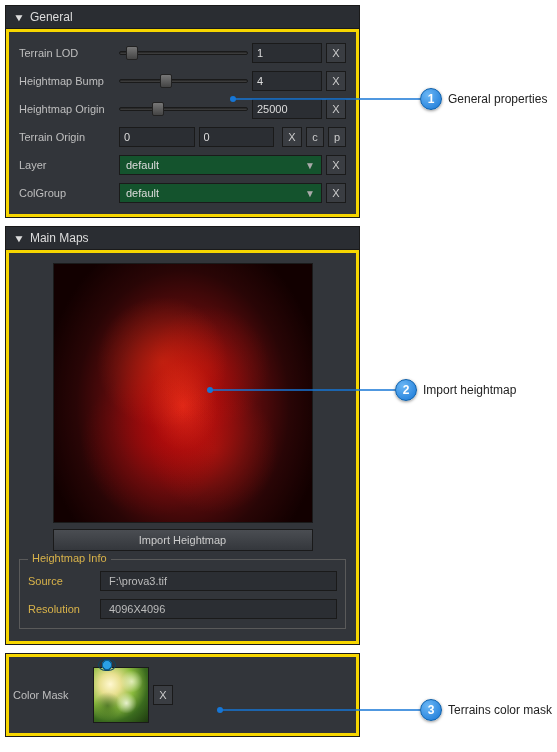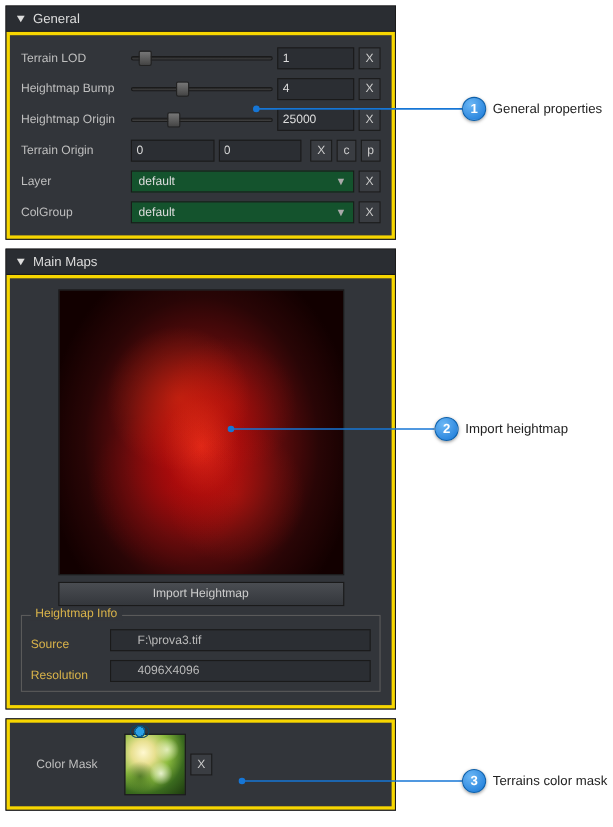--- a/index.html
+++ b/index.html
@@ -36,26 +36,26 @@
   
   
   .preview-wrap { display:flex; justify-content:center; padding: 6px 6px 0 6px; }
   .preview-img { width: 260px; height: 260px; background: radial-gradient(ellipse 55% 70% at 50% 55%, rgba(255,40,20,0.85) 0%, rgba(180,0,0,0.8) 25%, rgba(100,0,0,0.8) 50%, rgba(40,0,0,0.9) 75%, #120000 100%); border: 1px solid #1a1a1a; position:relative; overflow:hidden; }
   .preview-img::after{ content:""; position:absolute; inset:0; background: radial-gradient(circle at 42% 38%, rgba(255,60,20,0.4), transparent 30%), radial-gradient(circle at 60% 40%, rgba(200,20,10,0.35), transparent 28%), radial-gradient(circle at 38% 70%, rgba(200,10,10,0.3), transparent 30%), radial-gradient(circle at 62% 72%, rgba(255,40,20,0.25), transparent 26%); }
   
   .import-btn { display:block; margin: 6px auto 8px; width: 260px; height:22px; background: linear-gradient(#4a4d52,#34373c); border:1px solid #1a1a1a; color:#ccc; font-size:11px; text-align:center; line-height:20px; cursor:pointer; }
   
   .info-group { border:1px solid #5a5a5a; margin: 0 6px 6px; padding: 10px 8px 8px; position:relative; }
   .info-legend { position:absolute; top:-8px; left:8px; background:#32353a; padding:0 4px; color:#d9b34a; font-size:11px; }
-  .info-row { display:flex; align-items:flex-end; height:22px; margin-bottom:6px; }
+  .info-row { display:flex; align-items:center; height:22px; margin-bottom:6px; }
   .info-label { width:72px; color:#d9b34a; font-size:11px; }
-  .info-input { flex:1; height:20px; background:#2b2e33; border:1px solid #1a1a1a; color:#bbb; font-size:11px; padding:0 24px; }
+  .info-input { flex:1; height:20px; background:#2b2e33; border:1px solid #1a1a1a; color:#bbb; font-size:11px; padding:0 8px; }
   
   
-  .mask-body { padding: 10px 24px; display:flex; align-items:center; }
+  .mask-body { padding: 10px 4px; display:flex; align-items:center; }
   .mask-label { width:80px; color:#bfbfbf; font-size:11px; }
   .mask-thumb { width:56px; height:56px; border:1px solid #1a1a1a; position:relative; background: radial-gradient(circle at 30% 30%, #fff8d0 0%, #e8e090 20%, #8bbb3e 45%, #3a6a1e 70%, #1e3a0f 100%); }
   .mask-thumb::before { content:""; position:absolute; inset:0; background: radial-gradient(circle at 60% 65%, rgba(255,255,240,0.8), transparent 22%), radial-gradient(circle at 25% 70%, rgba(40,80,20,0.6), transparent 25%), radial-gradient(circle at 70% 25%, rgba(255,255,230,0.7), transparent 20%); }
   .eye-icon { position:absolute; top:-9px; left:4px; width:18px; height:12px; background: radial-gradient(circle,#2aa0e5 40%,#0d5f90 42%,#0d5f90 55%, transparent 56%); border-radius: 50% / 60%; border:1px solid #0d4560; }
   .mask-input { flex:1; height:20px; background:#2b2e33; border:1px solid #1a1a1a; color:#ccc; font-size:11px; padding:0 4px; margin-left:8px; overflow:hidden; white-space:nowrap; }
 
   
   svg.callouts { position:absolute; top:0; left:0; pointer-events:none; }
   .callout-circle { width:22px; height:22px; border-radius:50%; background: radial-gradient(circle at 35% 30%, #6bb7f5, #1676d6); color:#fff; font-size:12px; font-weight:bold; display:flex; align-items:center; justify-content:center; position:absolute; box-shadow: 0 1px 3px rgba(0,0,0,0.4); border:1px solid #0d5fa8;}
   .callout-text { position:absolute; font-size:12px; color:#222; white-space:nowrap; }

